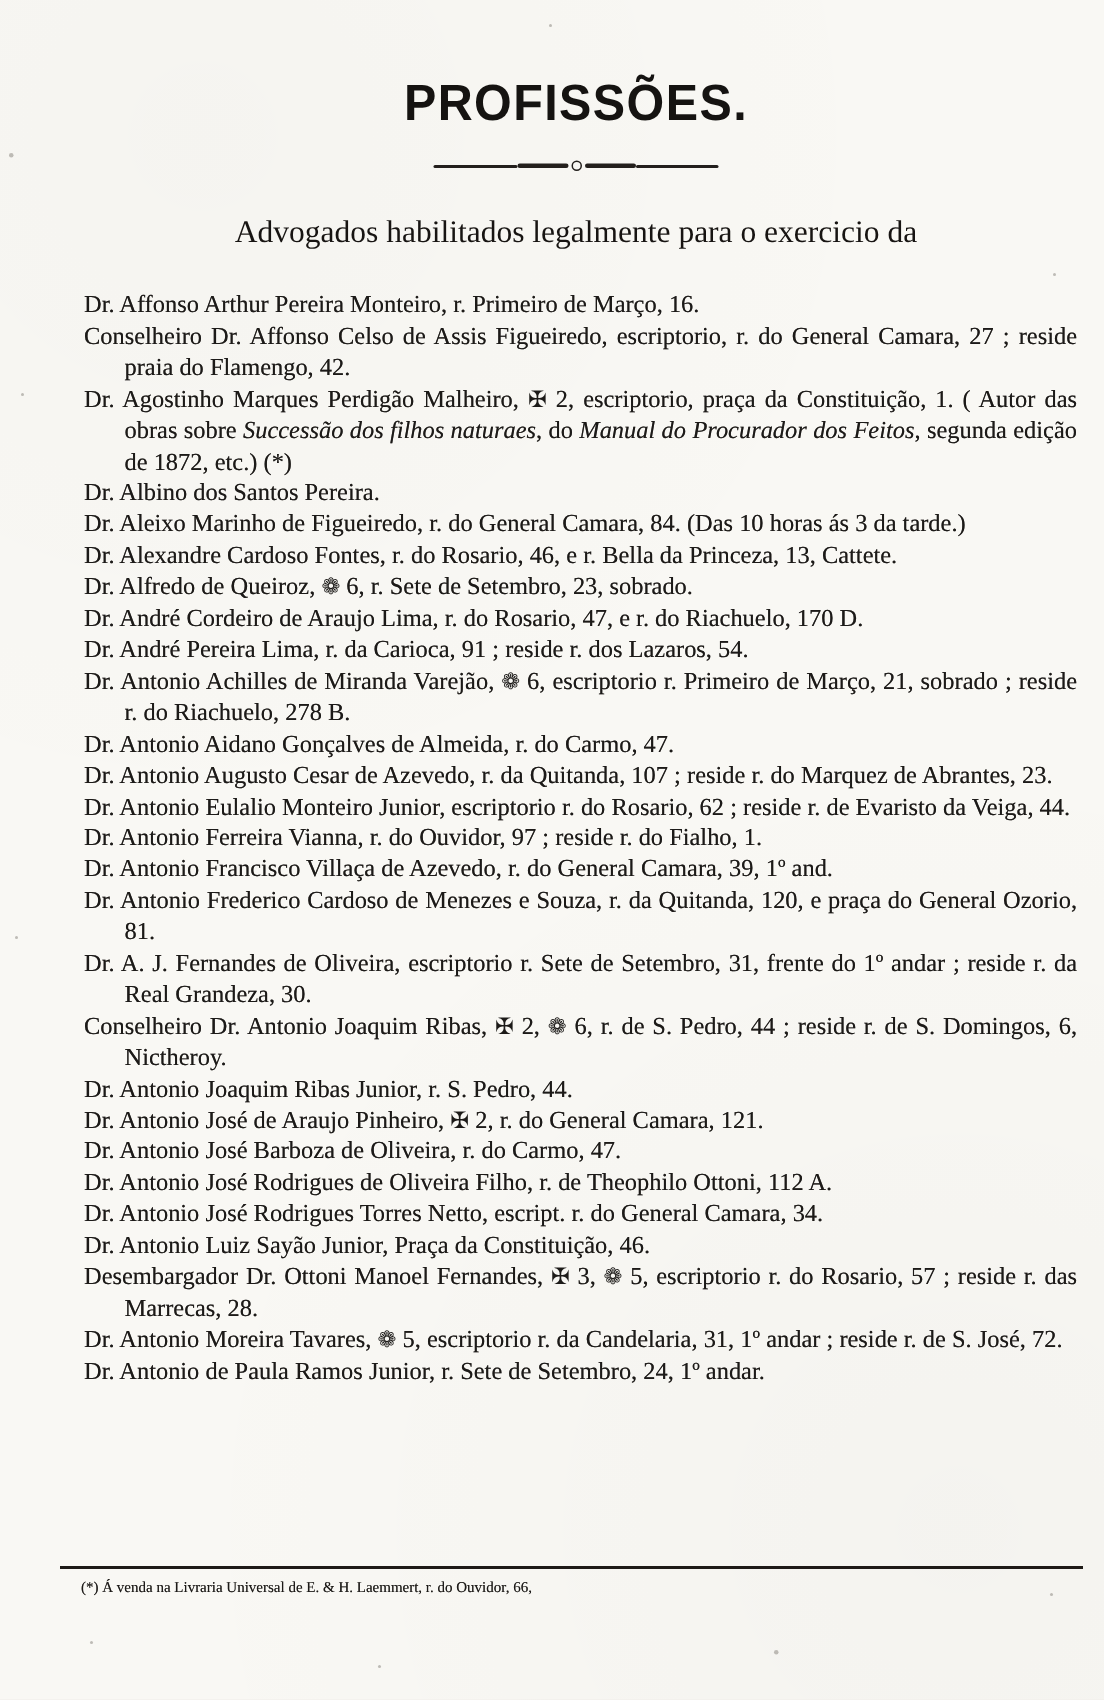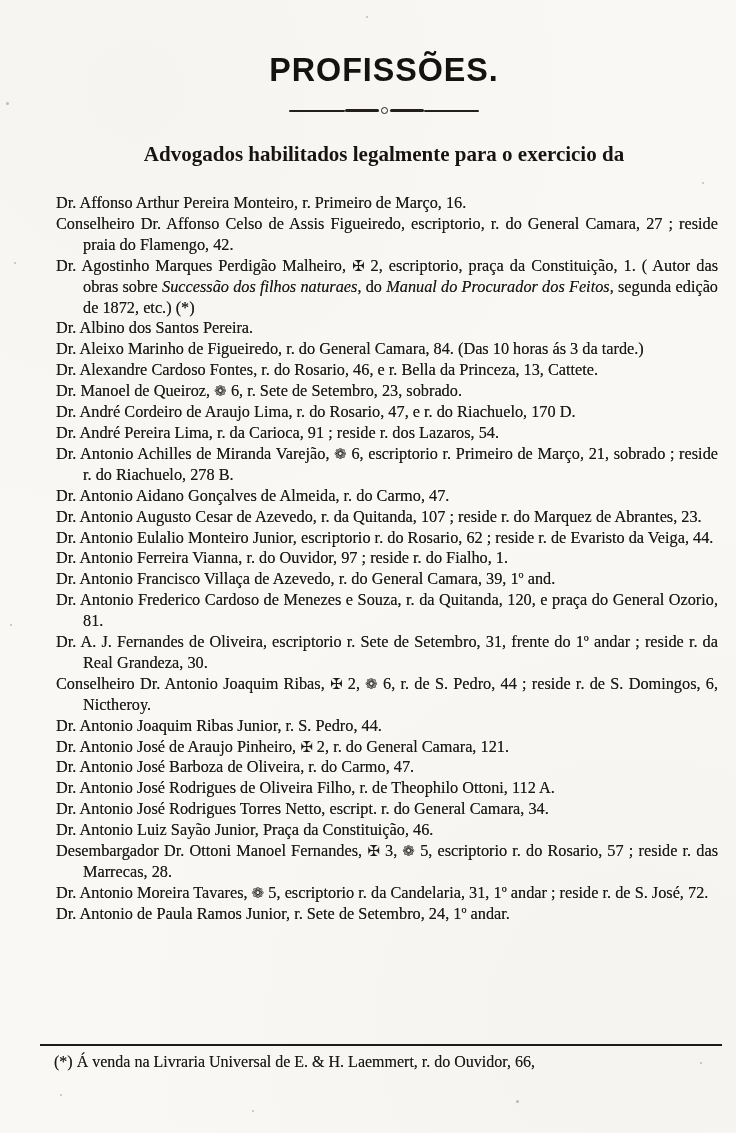--- a/index.html
+++ b/index.html
@@ -41,21 +41,21 @@
   .orn-line.thick { height:3px; flex:0 0 34px; border-radius:2px; }
   .orn-bead {
     width:7px; height:7px; border-radius:50%;
     border:1.6px solid #231f1c; background:transparent;
     margin:0 2px; flex:0 0 auto; box-sizing:border-box;
   }
   .heading {
     margin:26px auto 0 auto;
     width:600px;
     text-align:center;
-    font-weight:bold;
+    font-weight:normal;
     font-size:21px;
     line-height:27px;
     color:#171412;
   }
   .list {
     margin:25px 34px 0 40px;
     font-size:16.3px;
     line-height:20.9px;
     text-align:justify;
     text-shadow:0 0 0.4px rgba(20,16,12,0.65);
@@ -70,21 +70,21 @@
     font-size:15px;
     text-shadow:none;
   }
   .footer {
     position:absolute;
     left:40px; right:30px; top:1044px;
     border-top:2.5px solid #1e1a17;
   }
   .footnote {
     margin:7px 0 0 14px;
-    font-size:16px;
+    font-size:10px;
     color:#1c1a18;
     text-shadow:0 0 0.4px rgba(20,16,12,0.6);
   }
   .speck {
     position:absolute;
     border-radius:50%;
     background:#8e8a84;
     opacity:0.55;
   }
 </style>
@@ -107,21 +107,21 @@
     <div>Advogados habilitados legalmente para o exercicio da</div>
   </div>
 
   <div class="list" id="entry-list">
       <div class="entry"><span>Dr. Affonso Arthur Pereira Monteiro, r. Primeiro de Março, 16.</span></div>
       <div class="entry"><span>Conselheiro Dr. Affonso Celso de Assis Figueiredo, escriptorio, r. do General Camara, 27 ; reside praia do Flamengo, 42.</span></div>
       <div class="entry"><span>Dr. Agostinho Marques Perdigão Malheiro, </span><span class="order-icon">✠</span><span> 2, escriptorio, praça da Constituição, 1. ( Autor das obras sobre </span><span class="it">Successão dos filhos naturaes</span><span>, do </span><span class="it">Manual do Procurador dos Feitos</span><span>, segunda edição de 1872, etc.) (*)</span></div>
       <div class="entry"><span>Dr. Albino dos Santos Pereira.</span></div>
       <div class="entry"><span>Dr. Aleixo Marinho de Figueiredo, r. do General Camara, 84. (Das 10 horas ás 3 da tarde.)</span></div>
       <div class="entry"><span>Dr. Alexandre Cardoso Fontes, r. do Rosario, 46, e r. Bella da Princeza, 13, Cattete.</span></div>
-      <div class="entry"><span>Dr. Manoel de Queiroz, </span><span class="order-icon">❁</span><span> 6, r. Sete de Setembro, 23, sobrado.</span></div>
+      <div class="entry"><span>Dr. Alfredo de Queiroz, </span><span class="order-icon">❁</span><span> 6, r. Sete de Setembro, 23, sobrado.</span></div>
       <div class="entry"><span>Dr. André Cordeiro de Araujo Lima, r. do Rosario, 47, e r. do Riachuelo, 170 D.</span></div>
       <div class="entry"><span>Dr. André Pereira Lima, r. da Carioca, 91 ; reside r. dos Lazaros, 54.</span></div>
       <div class="entry"><span>Dr. Antonio Achilles de Miranda Varejão, </span><span class="order-icon">❁</span><span> 6, escriptorio r. Primeiro de Março, 21, sobrado ; reside r. do Riachuelo, 278 B.</span></div>
       <div class="entry"><span>Dr. Antonio Aidano Gonçalves de Almeida, r. do Carmo, 47.</span></div>
       <div class="entry"><span>Dr. Antonio Augusto Cesar de Azevedo, r. da Quitanda, 107 ; reside r. do Marquez de Abrantes, 23.</span></div>
       <div class="entry"><span>Dr. Antonio Eulalio Monteiro Junior, escriptorio r. do Rosario, 62 ; reside r. de Evaristo da Veiga, 44.</span></div>
       <div class="entry"><span>Dr. Antonio Ferreira Vianna, r. do Ouvidor, 97 ; reside r. do Fialho, 1.</span></div>
       <div class="entry"><span>Dr. Antonio Francisco Villaça de Azevedo, r. do General Camara, 39, 1º and.</span></div>
       <div class="entry"><span>Dr. Antonio Frederico Cardoso de Menezes e Souza, r. da Quitanda, 120, e praça do General Ozorio, 81.</span></div>
       <div class="entry"><span>Dr. A. J. Fernandes de Oliveira, escriptorio r. Sete de Setembro, 31, frente do 1º andar ; reside r. da Real Grandeza, 30.</span></div>

